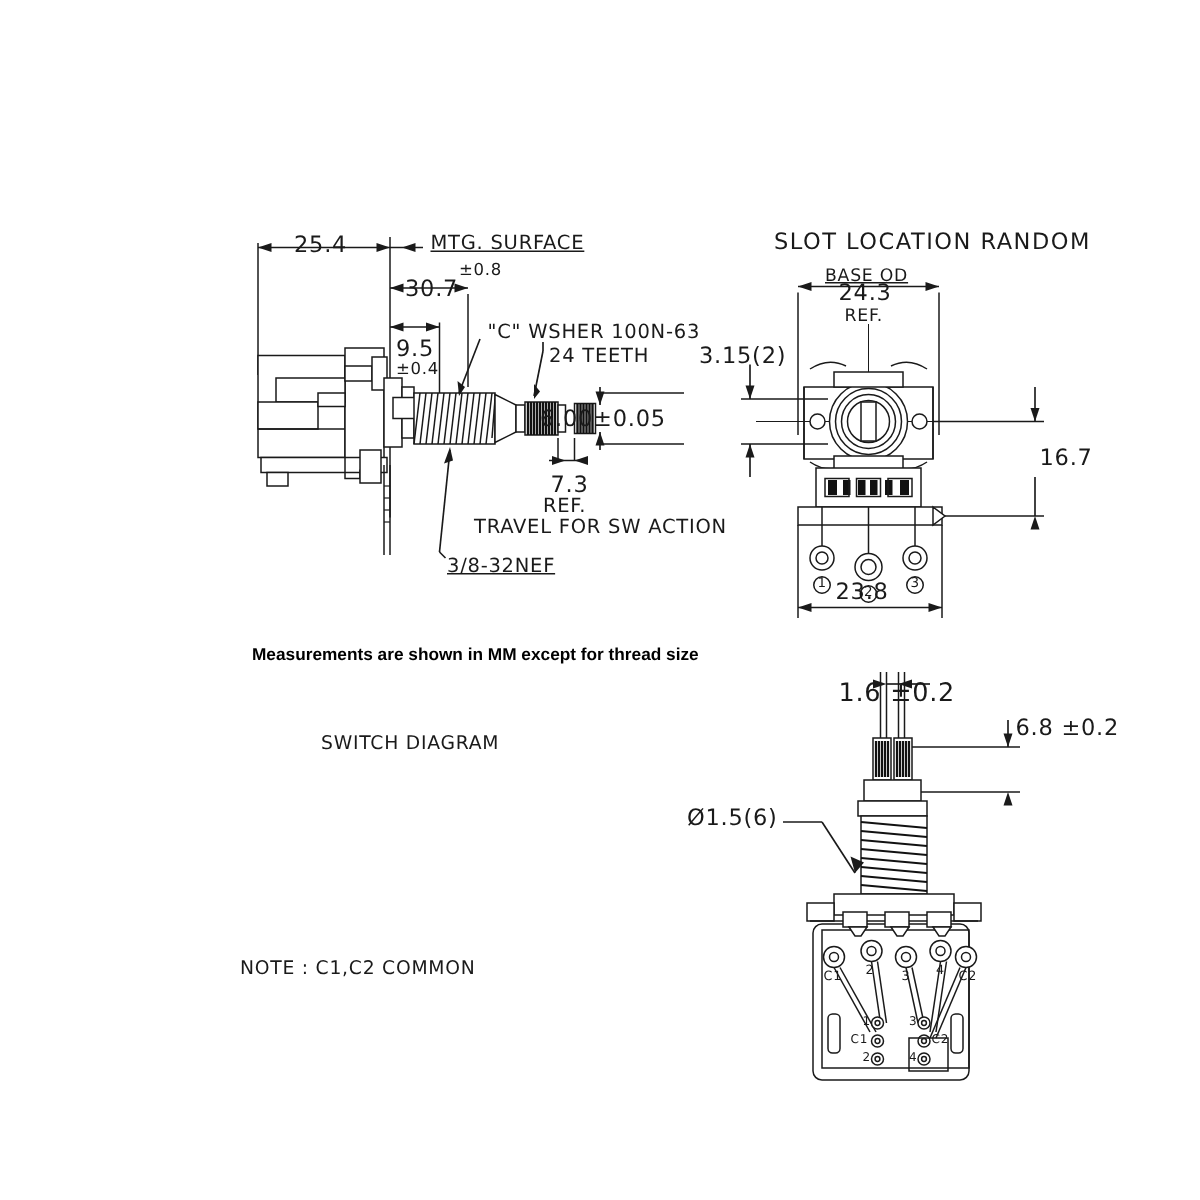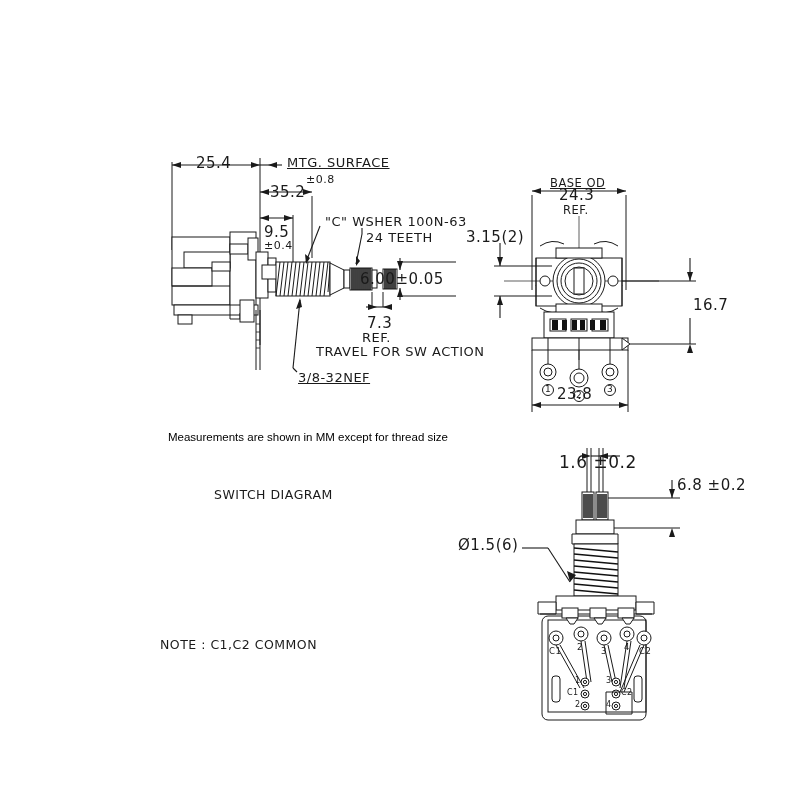--- a/index.html
+++ b/index.html
@@ -5,21 +5,21 @@
 <style>
   html,body{margin:0;padding:0;background:#ffffff;}
   body{width:800px;height:800px;position:relative;overflow:hidden;
        font-family:"Liberation Sans",sans-serif;color:#111;}
   .sheet{position:absolute;inset:0;margin-left:44px;}
   .abs{position:absolute;}
   .txt{position:absolute;white-space:pre;color:#1a1a1a;
        font-family:"DejaVu Sans",sans-serif;letter-spacing:.5px;}
   .cad{font-family:"DejaVu Sans",sans-serif;}
   .u{text-decoration:underline;}
-  .note-bold{font-weight:normal;font-family:"Liberation Sans",sans-serif;
+  .note-bold{font-weight:bold;font-family:"Liberation Sans",sans-serif;
              font-size:11.5px;letter-spacing:0;color:#000;}
   svg{display:block;overflow:visible;}
   .tbl{position:absolute;border-collapse:collapse;}
   .tbl td{border:1.6px solid #111;text-align:center;vertical-align:middle;
           font-family:"DejaVu Sans",sans-serif;font-size:13px;
           letter-spacing:.5px;color:#1a1a1a;padding:0;}
   .tbl td.lbl{font-size:13px;padding:0 6px;white-space:nowrap;}
   .two span{display:block;line-height:1.25;}
 </style>
 </head>
@@ -146,21 +146,21 @@
         <path d="M262 264 l-1 -10 l5 4 z" fill="#1a1a1a" stroke="none"></path>
 
         <line x1="256" y1="300" x2="249" y2="368" stroke-width="1.1"></line>
         <path d="M256 298 l-4 11 l6 -2 z" fill="#1a1a1a" stroke="none"></path>
         <line x1="249" y1="368" x2="253" y2="372" stroke-width="1.1"></line>
       </g>
     </svg>
 
     <div class="txt cad" style="left:152px;top:154px;font-size:15px;">25.4</div>
     <div class="txt cad u" style="left:243px;top:155px;font-size:13px;">MTG. SURFACE</div>
-    <div class="txt cad" style="left:226px;top:183px;font-size:15px;">35.2</div>
+    <div class="txt cad" style="left:226px;top:183px;font-size:15px;">30.7</div>
     <div class="txt cad" style="left:262px;top:173px;font-size:11px;">±0.8</div>
     <div class="txt cad" style="left:220px;top:223px;font-size:15px;">9.5</div>
     <div class="txt cad" style="left:220px;top:239px;font-size:11px;">±0.4</div>
     <div class="txt cad" style="left:281px;top:214px;font-size:13px;">"C" WSHER 100N-63</div>
     <div class="txt cad" style="left:322px;top:230px;font-size:13px;">24 TEETH</div>
     <div class="txt cad" style="left:316px;top:270px;font-size:15px;">6.00±0.05</div>
     <div class="txt cad" style="left:323px;top:314px;font-size:15px;">7.3</div>
     <div class="txt cad" style="left:318px;top:330px;font-size:13px;">REF.</div>
     <div class="txt cad" style="left:272px;top:344px;font-size:13px;">TRAVEL FOR SW ACTION</div>
     <div class="txt cad u" style="left:254px;top:370px;font-size:13px;">3/8-32NEF</div>
@@ -251,20 +251,21 @@
         <path d="M246 344 l-3 9 h6 z" fill="#1a1a1a" stroke="none"></path>
 
         <line x1="88" y1="350" x2="88" y2="412"></line>
         <line x1="184" y1="350" x2="184" y2="412"></line>
         <line x1="88" y1="405" x2="184" y2="405" stroke-width="1.1"></line>
         <path d="M88 405 l9 -3 v6 z" fill="#1a1a1a" stroke="none"></path>
         <path d="M184 405 l-9 -3 v6 z" fill="#1a1a1a" stroke="none"></path>
       </g>
     </svg>
 
+    <div class="txt cad" style="left:72px;top:152px;font-size:15px;letter-spacing:1px;">SLOT LOCATION RANDOM</div>
     <div class="txt cad u" style="left:106px;top:176px;font-size:11.5px;">BASE OD</div>
     <div class="txt cad" style="left:115px;top:186px;font-size:15px;">24.3</div>
     <div class="txt cad" style="left:119px;top:203px;font-size:11.5px;">REF.</div>
     <div class="txt cad" style="left:22px;top:228px;font-size:15px;">3.15(2)</div>
     <div class="txt cad" style="left:249px;top:296px;font-size:15px;">16.7</div>
     <div class="txt cad" style="left:113px;top:385px;font-size:15px;">23.8</div>
 
     <div class="txt cad" style="left:101px;top:384px;font-size:9px;">1</div>
     <div class="txt cad" style="left:132px;top:390px;font-size:9px;">2</div>
     <div class="txt cad" style="left:163px;top:384px;font-size:9px;">3</div>

